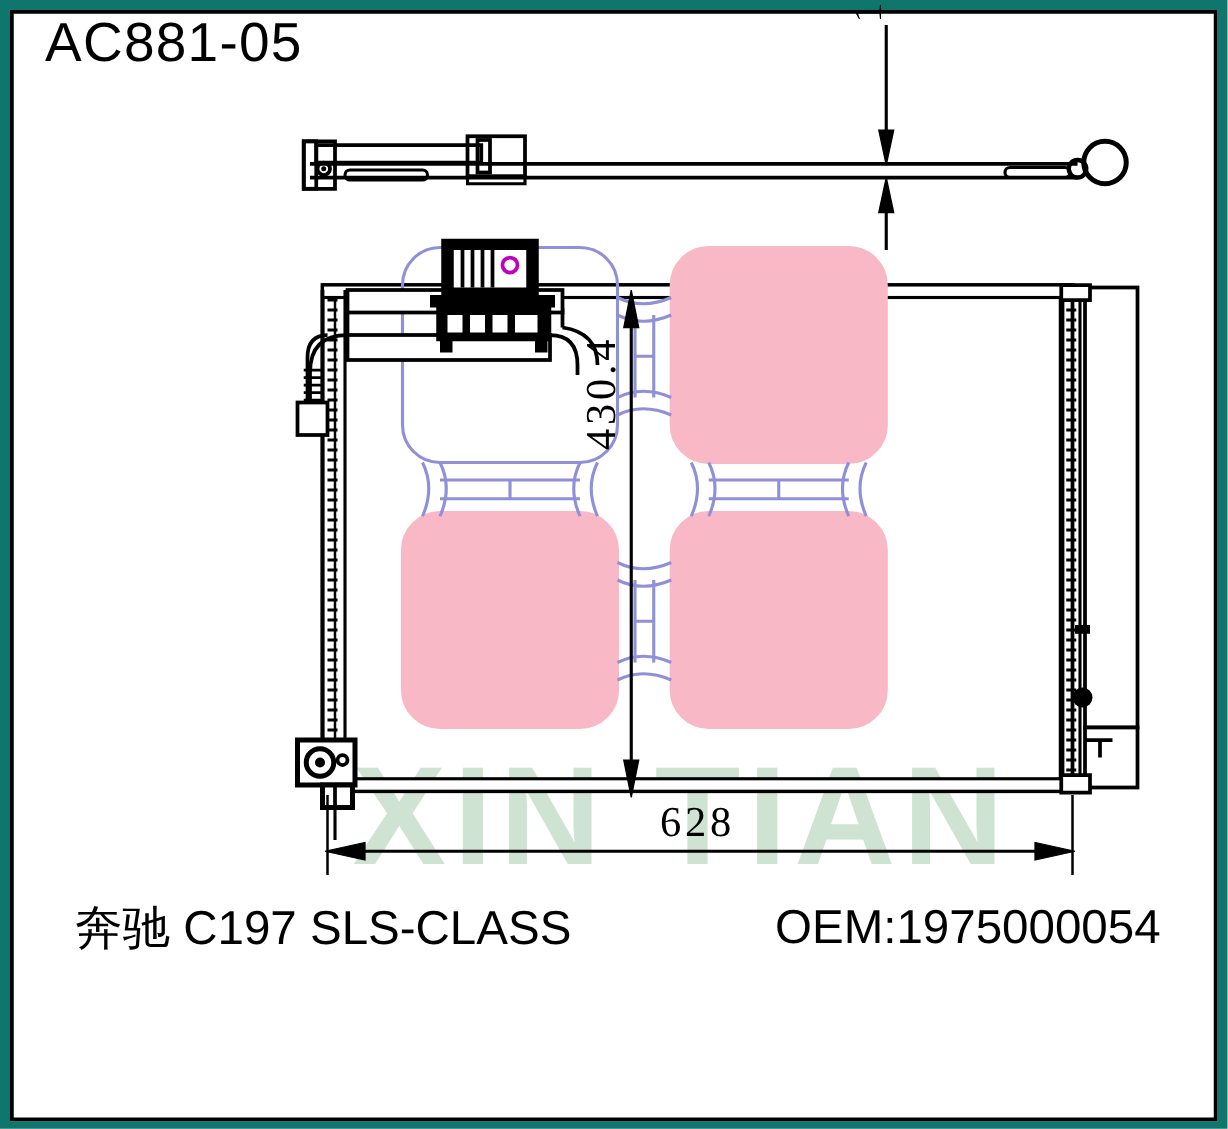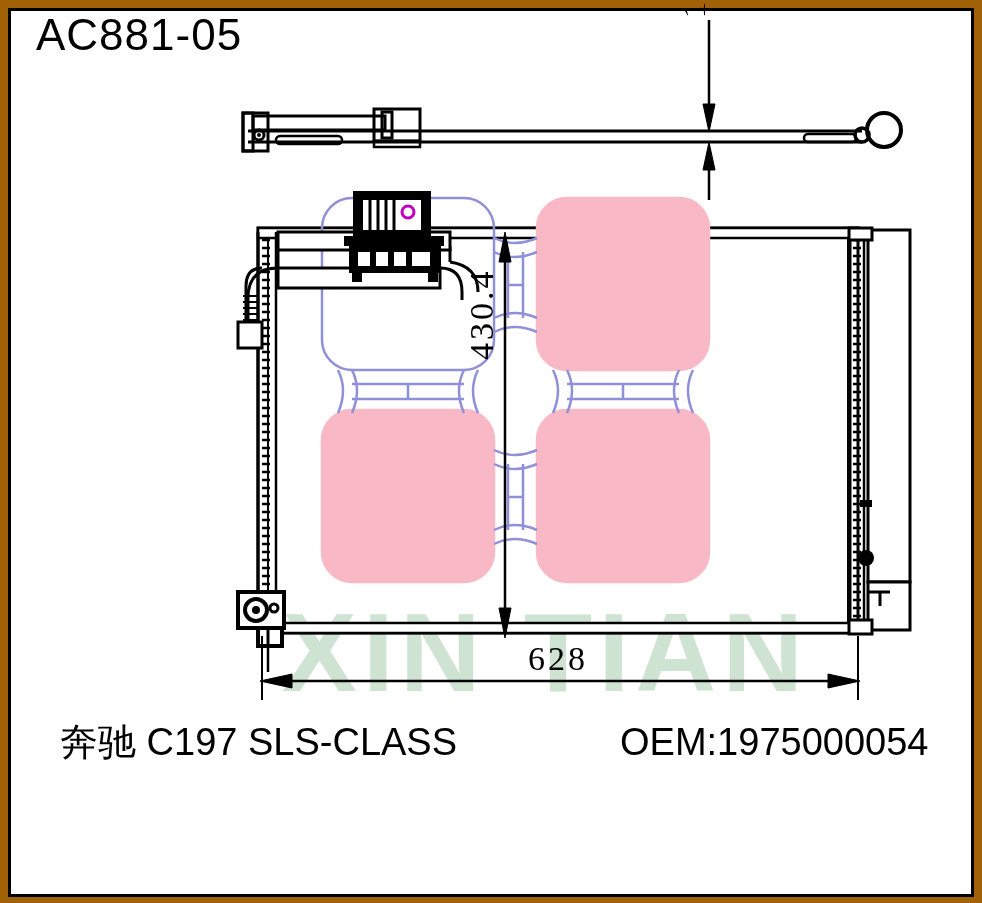--- a/index.html
+++ b/index.html
@@ -1,21 +1,21 @@
 <!DOCTYPE html>
 <html><head>
 <meta charset="utf-8">
 <style>
   html,body{margin:0;padding:0;background:#ffffff;}
   body{
     width:982px;height:903px;overflow:hidden;
     font-family:"Liberation Sans", sans-serif;
     -webkit-font-smoothing:antialiased;
   }
-  #page{position:relative;width:982px;height:903px;background:#a16207;}
+  #page{position:relative;width:982px;height:903px;background:#0f766e;}
 
   
   .frame{
     position:absolute;left:8px;top:8px;
     width:966px;height:889px;
     border:3px solid #000;
     box-sizing:border-box;
     background:#fff;
   }
 

